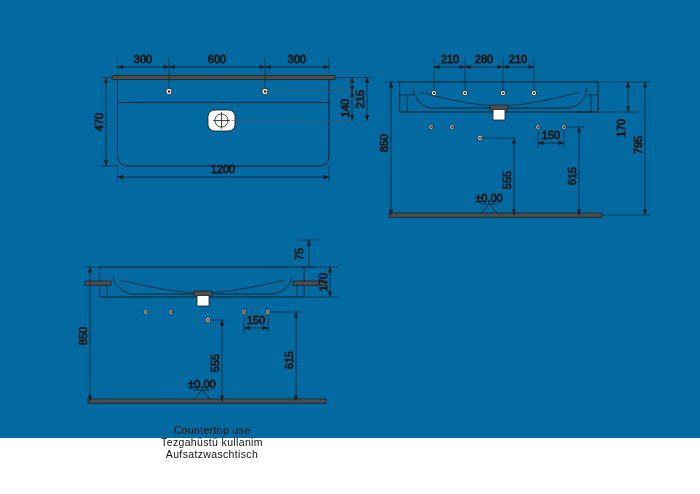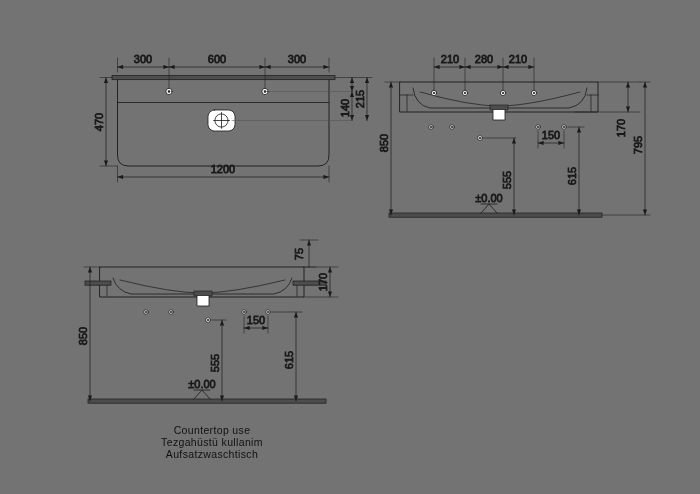--- a/index.html
+++ b/index.html
@@ -1,18 +1,18 @@
 <!DOCTYPE html>
 <html><head>
 <meta charset="utf-8">
 <style>
   html,body{margin:0;padding:0;background:#ffffff;}
   body{width:700px;height:494px;overflow:hidden;
        font-family:"Liberation Sans", sans-serif;}
-  #stage{position:relative;width:700px;height:494px;background:#737373;}
+  #stage{position:relative;width:700px;height:438px;background:#0369a1;}
   svg{display:block;}
   .dimtxt{font-family:"Liberation Sans", sans-serif;font-size:11px;fill:#1a1a1a;}
   .captxt{font-family:"Liberation Sans", sans-serif;font-size:10.5px;fill:#111;letter-spacing:.35px;}
 </style>
 </head>
 <body>
 
 <div id="stage">
 <svg width="700" height="494" viewBox="0 0 700 494">
 

